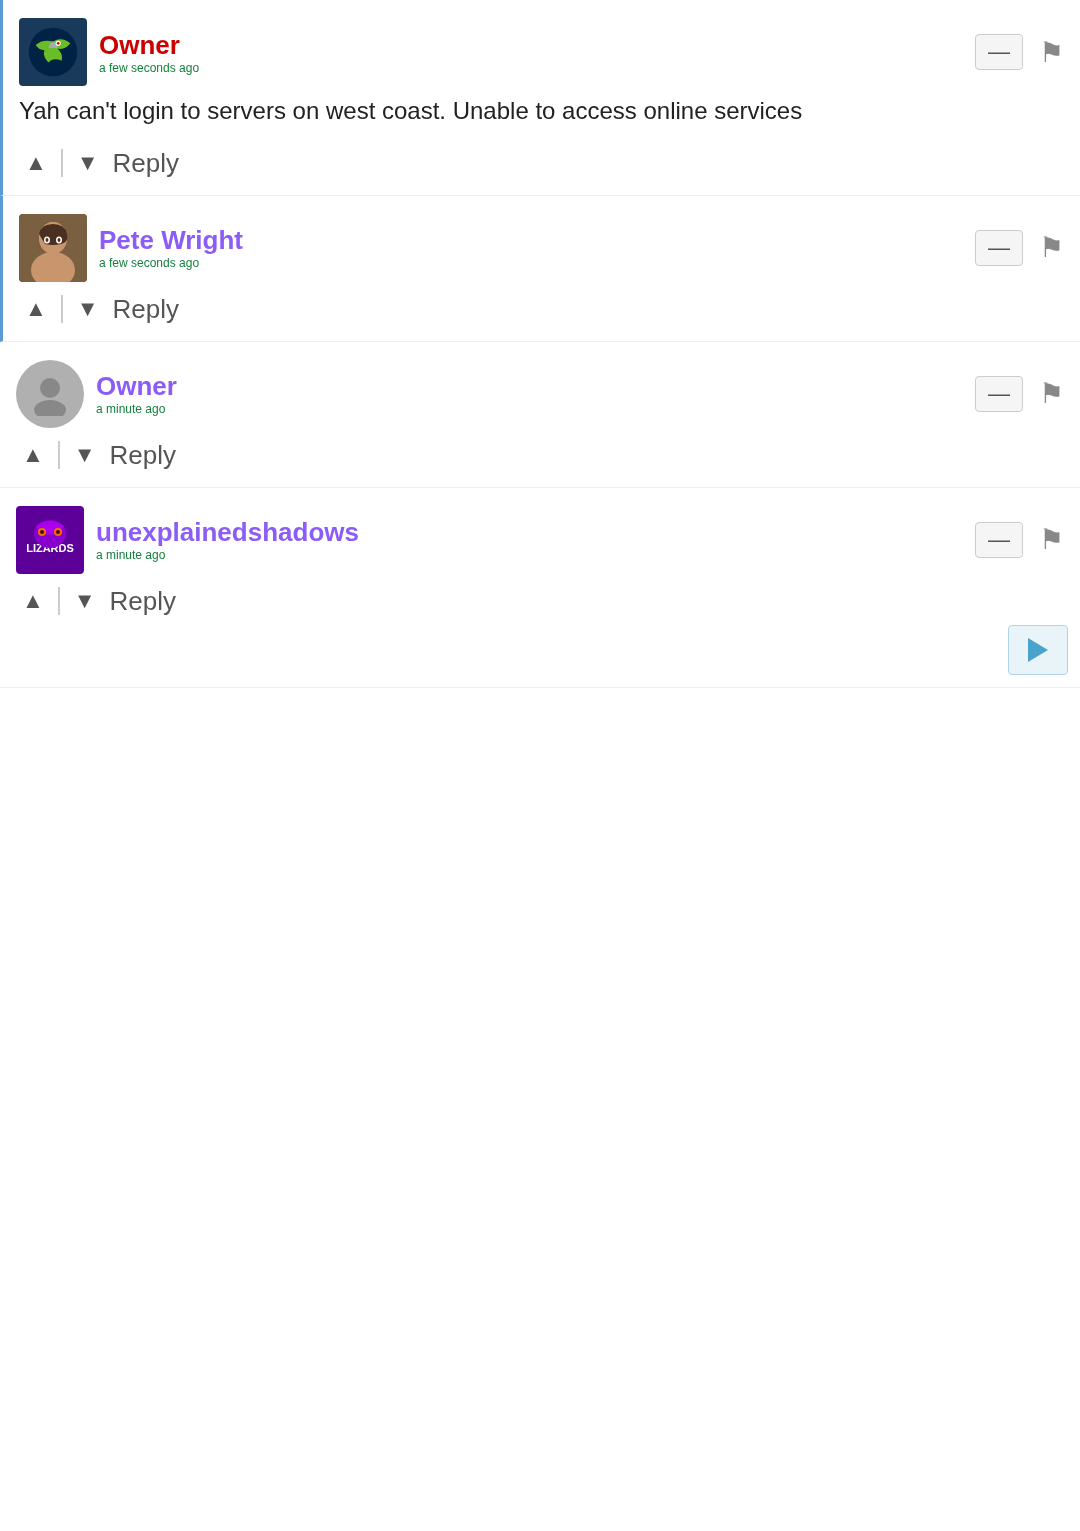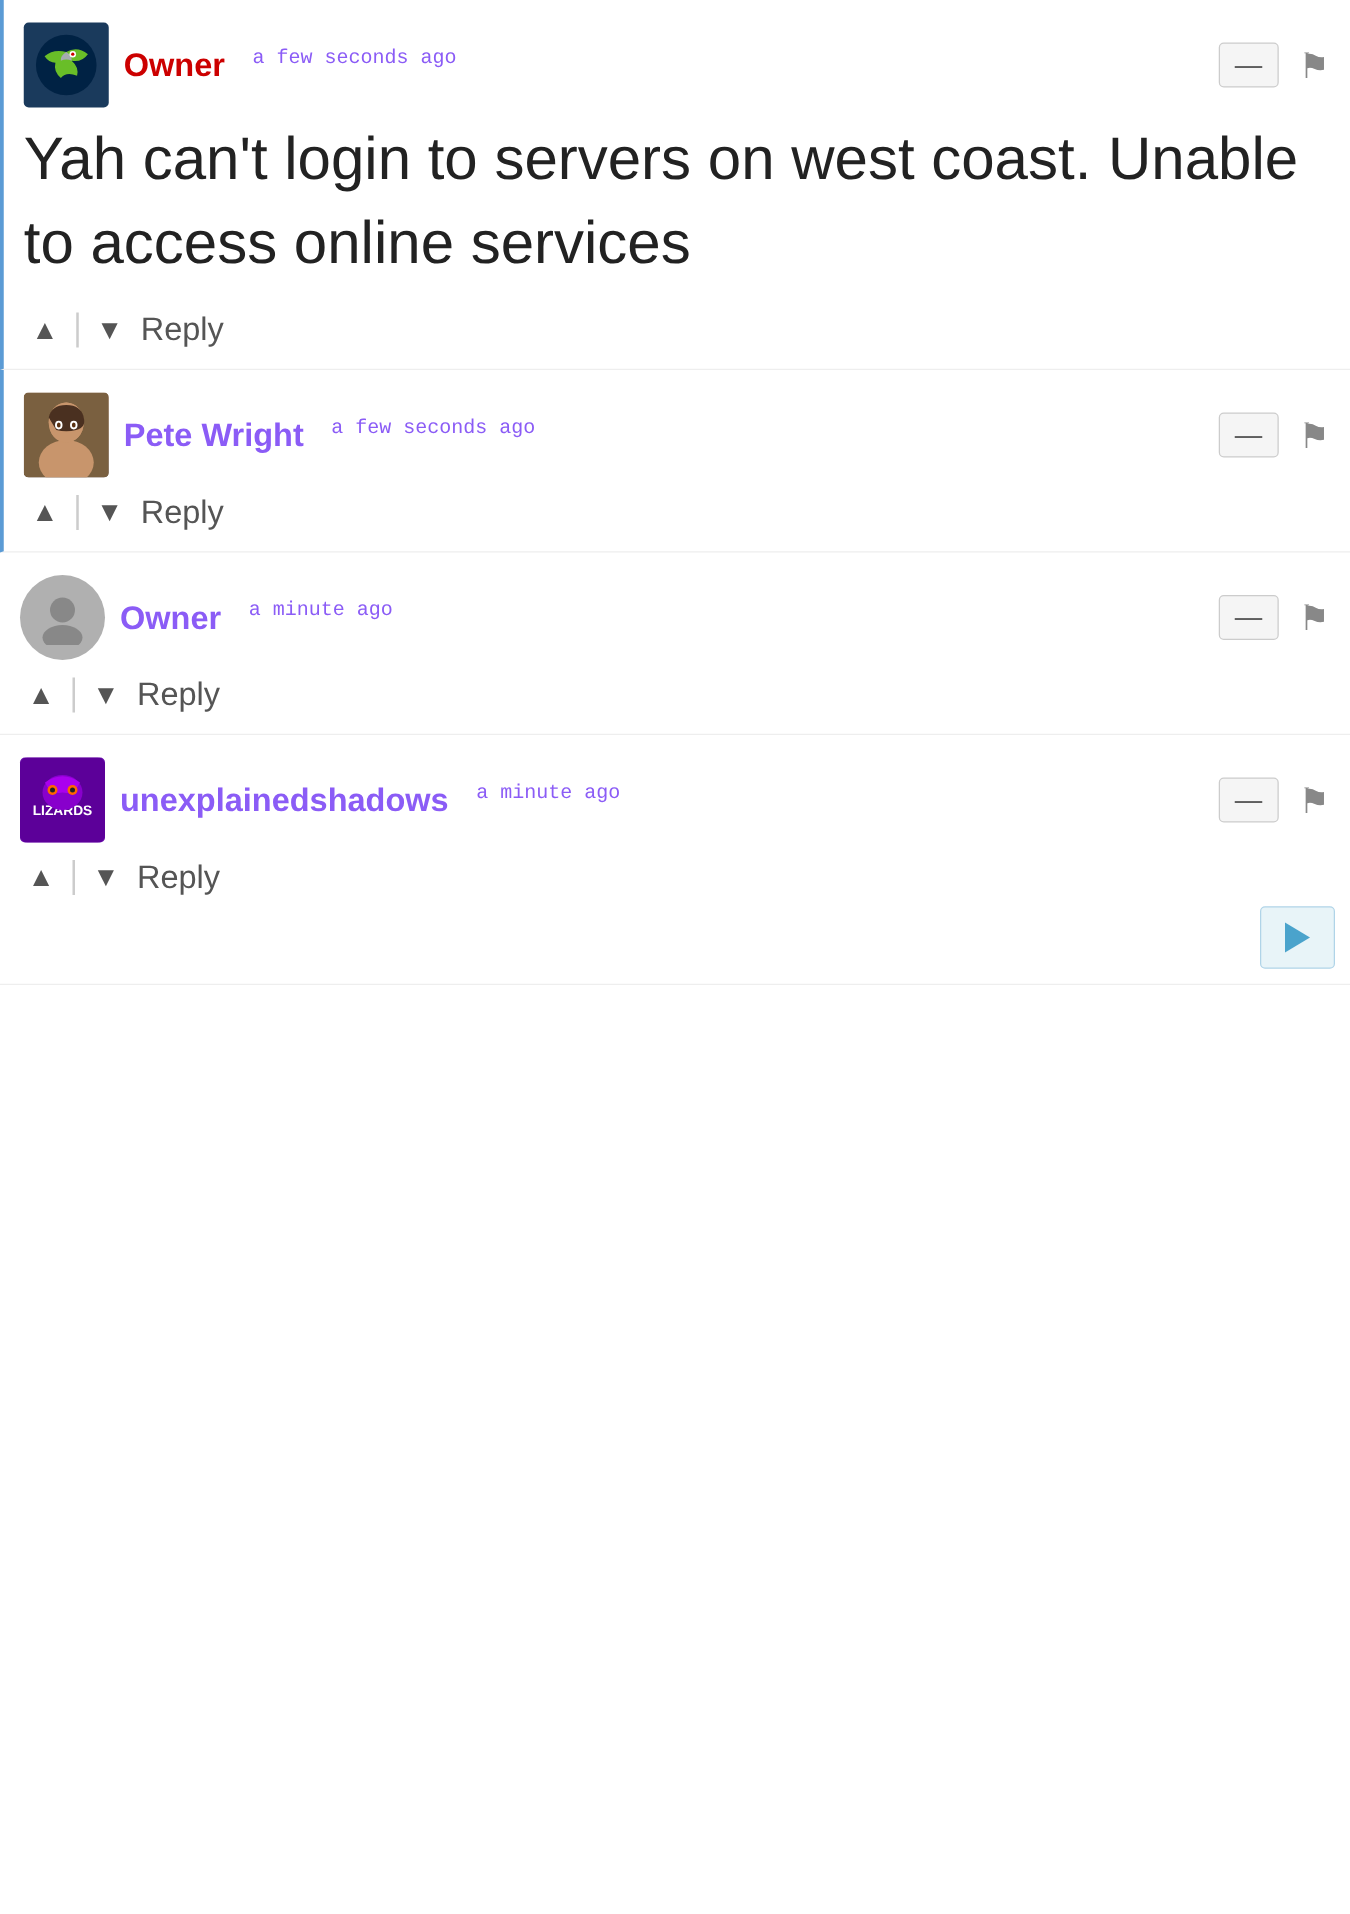--- a/index.html
+++ b/index.html
@@ -82,35 +82,34 @@
       background: #6a0dad;
       display: flex;
       align-items: center;
       justify-content: center;
       font-size: 10px;
       color: #fff;
       font-weight: bold;
     }
     .author-info {
       display: flex;
-      flex-direction: row;
-      gap: 22px;
+      flex-direction: column;
+      gap: 0;
     }
     .author-name {
       font-size: 26px;
       font-weight: bold;
       color: #8b5cf6;
     }
     .author-name.owner {
       color: #cc0000;
     }
     .timestamp {
-      font-size: 16px;
-      color: #8b5cf6;
-      font-family: Liberation Mono, monospace;
+      font-size: 12px;
+      color: #15803d;
     }
     .comment-actions-right {
       display: flex;
       align-items: center;
       gap: 16px;
     }
     .minus-btn {
       width: 48px;
       height: 36px;
       border: 1px solid #ccc;
@@ -124,21 +123,21 @@
       color: #555;
     }
     .flag-btn {
       font-size: 28px;
       color: #888;
       cursor: pointer;
       background: none;
       border: none;
     }
     .comment-body {
-      font-size: 48px;
+      font-size: 24px;
       line-height: 1.4;
       color: #222;
       margin: 8px 0 16px 0;
     }
     .comment-footer {
       display: flex;
       align-items: center;
       gap: 8px;
     }
     .vote-btn {

